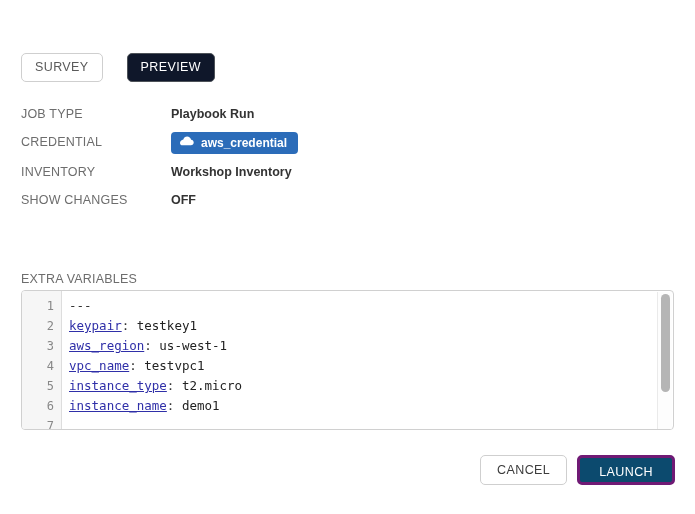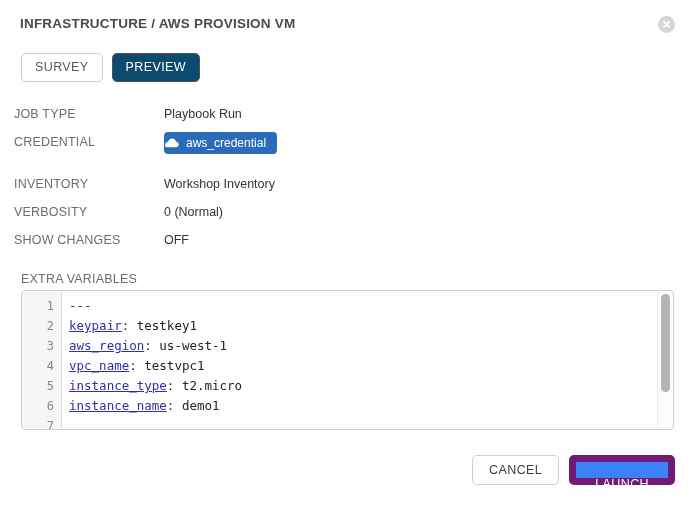--- a/index.html
+++ b/index.html
@@ -65,60 +65,61 @@
     line-height: 27px;
     cursor: pointer;
     white-space: nowrap;
   }
   .tab-inactive {
     background: #ffffff;
     border: 1px solid #cfcfcf;
     color: #5a5a5a;
   }
   .tab-active {
-    background: #0c4a6e;
+    background: #0f172a;
     border: 1px solid #4d5258;
     color: #ffffff;
+    margin-left: 15px;
   }
 
   
   .details {
     position: absolute;
-    left: 14px; top: 104px;
+    left: 21px; top: 104px;
     right: 20px;
   }
   .row {
     display: flex;
     align-items: flex-start;
     margin-bottom: 8px;
     min-height: 20px;
   }
-  .row.row-cred { margin-bottom: 20px; }
+  .row.row-cred { margin-bottom: 8px; }
   .row-label {
     width: 150px;
     flex: 0 0 150px;
     font-size: 12.5px;
     color: #6d6d6d;
     letter-spacing: .2px;
     line-height: 20px;
     white-space: nowrap;
   }
   .row-value {
     font-size: 12.5px;
     color: #333333;
     line-height: 20px;
+    font-weight: bold;
   }
   .badge {
     display: inline-flex;
-    align-items: center;
     gap: 7px;
     background: #2b6cb9;
     color: #ffffff;
     border-radius: 4px;
-    padding: 4px 11px 4px 1px;
+    padding: 4px 11px 4px 9px;
     font-size: 12px;
     line-height: 14px;
     cursor: pointer;
   }
   .badge svg { display: block; flex: 0 0 auto; }
 
   
   .ev-label {
     position: absolute;
     left: 21px; top: 272px;
@@ -204,39 +205,31 @@
     padding: 0 16px;
     cursor: pointer;
     white-space: nowrap;
   }
   .btn-cancel {
     background: #ffffff;
     border: 1px solid #cfcfcf;
     color: #3c3c3c;
   }
   .btn-launch {
-    background: #3b82f6;
-    border: 7px solid #701a75;
+    background: #0c4a6e;
+    border: 3px solid #701a75;
     color: #ffffff;
-    padding: 8px 19px;
+    padding: 0 19px;
   }
 </style>
 </head>
 <body>
 
 <div class="dialog">
 
-  <div class="dialog-header">
-    <div class="dialog-title">INFRASTRUCTURE / AWS PROVISION VM</div>
-    <button class="close-btn" aria-label="close">
-      <svg width="11" height="11" viewBox="0 0 11 11">
-        <path d="M3 3 L8 8 M8 3 L3 8" stroke="#ffffff" stroke-width="1.8" stroke-linecap="round"></path>
-      </svg>
-    </button>
-  </div>
 
   <div class="tab-row">
     <div class="tab tab-inactive">SURVEY</div>
     <div class="tab tab-active">PREVIEW</div>
   </div>
 
   <div class="details">
 
     <div class="row">
       <div class="row-label">JOB TYPE</div>
@@ -253,24 +246,20 @@
           <span>aws_credential</span>
         </span>
       </div>
     </div>
 
     <div class="row">
       <div class="row-label">INVENTORY</div>
       <div class="row-value">Workshop Inventory</div>
     </div>
 
-    <div class="row">
-      <div class="row-label">VERBOSITY</div>
-      <div class="row-value">0 (Normal)</div>
-    </div>
 
     <div class="row">
       <div class="row-label">SHOW CHANGES</div>
       <div class="row-value">OFF</div>
     </div>
 
   </div>
 
   <div class="ev-label">EXTRA VARIABLES</div>
 

